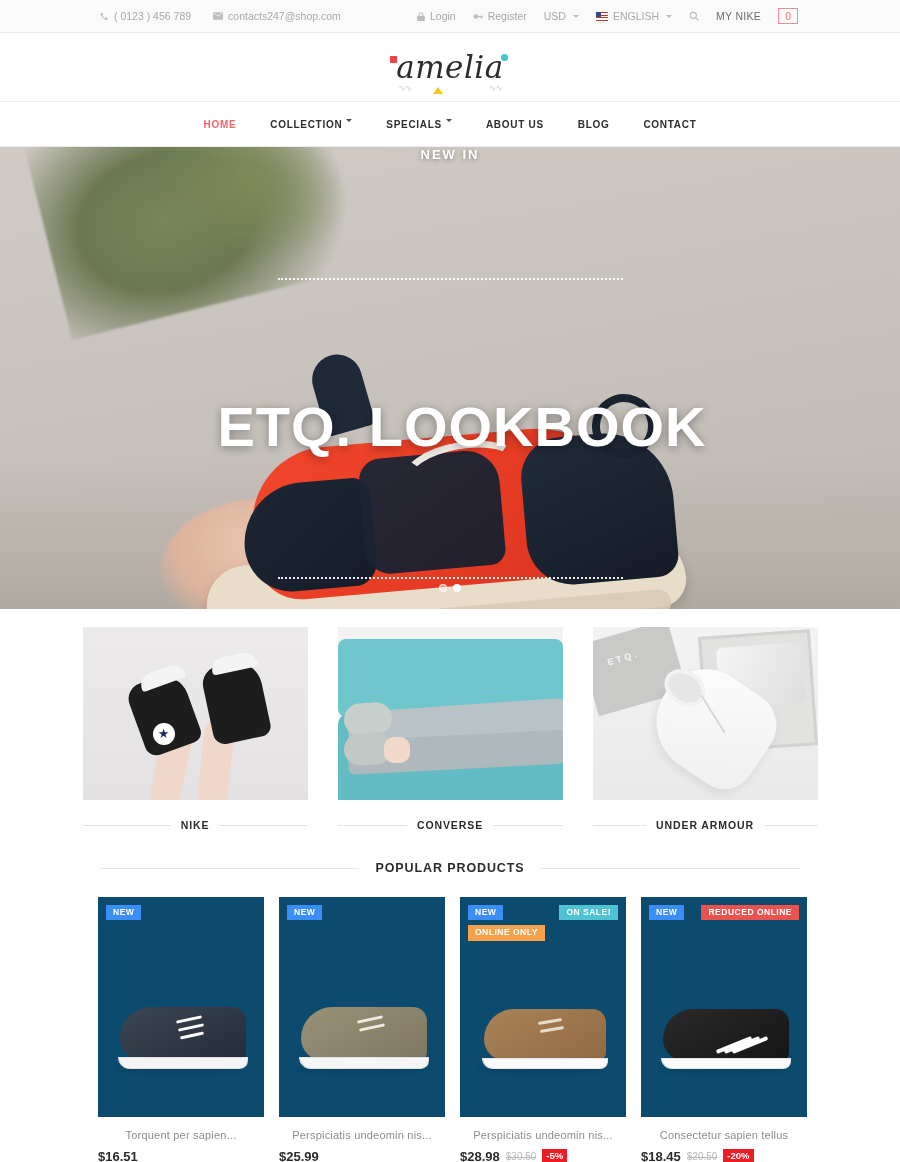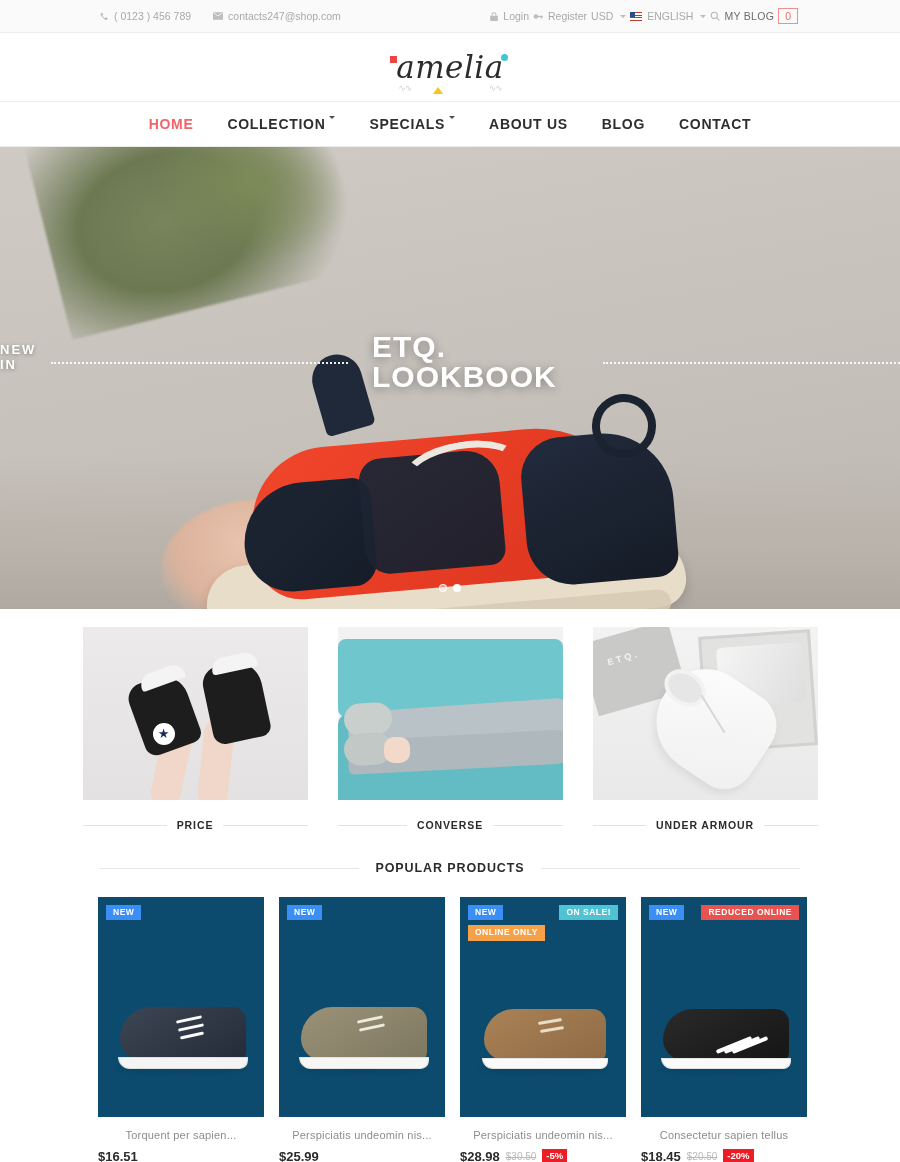--- a/index.html
+++ b/index.html
@@ -16,21 +16,21 @@
     height: 33px;
     background: #fafafa;
     border-bottom: 1px solid #ededed;
     display: flex;
     align-items: center;
     padding: 0 102px 0 100px;
     font-size: 10.5px;
     color: #a9a9a9;
   }
   .tb-left { display: flex; align-items: center; gap: 22px; }
-  .tb-right { margin-left: auto; display: flex; align-items: center; gap: 4px; }
+  .tb-right { margin-left: auto; display: flex; align-items: center; gap: 17px; }
   .tb-item { display: flex; align-items: center; gap: 5px; color: #a9a9a9; cursor: pointer; white-space: nowrap; }
   .tb-item svg { display: block; }
   .caret { width: 0; height: 0; border-left: 3px solid transparent; border-right: 3px solid transparent;
            border-top: 3px solid #bcbcbc; margin-left: 2px; }
   .flag { width: 12px; height: 9px; display: inline-block; position: relative;
           background: linear-gradient(to bottom,#c1392b 0 14%,#fff 14% 28%,#c1392b 28% 43%,#fff 43% 57%,
                       #c1392b 57% 71%,#fff 71% 85%,#c1392b 85% 100%); }
   .flag::after { content: ""; position: absolute; left: 0; top: 0; width: 5px; height: 5px; background: #2f4a87; }
   .cart-label { font-size: 10.5px; color: #6d6d6d; letter-spacing: .3px; }
   .cart-count {
@@ -55,21 +55,21 @@
   .squig { position: absolute; bottom: -10px; font-size: 9px; color: #cfcfcf; letter-spacing: -1px; }
   .squig.l { left: 2px; }
   .squig.r { right: 2px; }
 
   
   .navbar {
     height: 45px; display: flex; align-items: center; justify-content: center;
     gap: 34px; background: #fff; border-bottom: 1px solid #ebebeb;
   }
   .nav-item {
-    font-size: 14px; font-weight: bold; letter-spacing: .7px; color: #2e2e2e;
+    font-size: 10px; font-weight: bold; letter-spacing: .7px; color: #2e2e2e;
     cursor: pointer; display: flex; gap: 4px;
   }
   .nav-item.active { color: #f1656a; }
   .nav-caret { width: 0; height: 0; border-left: 3px solid transparent; border-right: 3px solid transparent;
                border-top: 3.5px solid #4b4b4b; }
 
   
   .hero {
     height: 462px; position: relative; overflow: hidden;
     background: linear-gradient(170deg,#cfcac4 0%,#c8c3bd 42%,#bdb8b2 100%);
@@ -131,32 +131,32 @@
   }
   .tab {
     position: absolute; left: 120px; top: 2px; width: 50px; height: 78px;
     background: #20293a; border-radius: 26px 26px 6px 6px; transform: rotate(-16deg);
   }
   .pull-ring {
     position: absolute; right: 40px; top: 42px; width: 64px; height: 64px;
     border: 8px solid #1b2331; border-radius: 50%; transform: rotate(12deg);
   }
   .hero-overlay {
-    position: absolute; inset: 0; display: flex; flex-direction: row;
+    position: absolute; inset: 0; display: flex; flex-direction: column;
     align-items: center; justify-content: space-between; padding-bottom: 30px;
   }
   .hero-newin {
     color: #fff; font-size: 13px; font-weight: bold; letter-spacing: 2px;
     text-shadow: 0 1px 4px rgba(0,0,0,.35); margin-bottom: 12px;
   }
   .hero-rule {
     width: 345px; height: 0; border-top: 2px dotted rgba(255,255,255,.92);
   }
   .hero-title {
-    color: #fff; font-size: 30px; font-weight: bold; letter-spacing: 1px;
+    color: #fff; font-size: 56px; font-weight: bold; letter-spacing: 1px;
     text-shadow: 0 2px 10px rgba(0,0,0,.35); padding: 16px 0 18px; line-height: 1; margin-left: 24px;
   }
   .hero-btn {
     margin-top: 30px; background: #fff; color: #2b2b2b; font-size: 10.5px;
     font-weight: bold; letter-spacing: 1px; padding: 14px 26px; cursor: pointer;
     box-shadow: 0 1px 6px rgba(0,0,0,.12);
   }
   .hero-dots { position: absolute; bottom: 17px; left: 0; right: 0; display: flex; justify-content: center; gap: 6px; }
   .hdot { width: 8px; height: 8px; border-radius: 50%; background: rgba(255,255,255,.45);
           border: 1px solid rgba(255,255,255,.8); cursor: pointer; }
@@ -303,21 +303,21 @@
     </div>
     <div class="tb-item">
       <span>
         <svg width="10" height="10" viewBox="0 0 14 14" fill="none" stroke="#b5b5b5" stroke-width="1.5">
             <circle cx="6" cy="6" r="4.3"></circle>
             <path d="M9.3 9.3L13 13"></path>
           </svg>
       </span>
     </div>
     <div class="tb-item">
-      <span class="cart-label">MY BLOG</span>
+      <span class="cart-label">MY NIKE</span>
     </div>
     <div class="cart-count">0</div>
   </div>
 </div>
 
 <div class="logobar">
   <div class="logo-wrap">
     <span class="dot-sq"></span>
     <span class="dot-ci"></span>
     <span class="dot-tri"></span>
@@ -389,21 +389,21 @@
         <div class="leg leg2"></div>
         <div class="hightop ht1"></div>
         <div class="hightop ht2"></div>
         <div class="ht-rub htr1"></div>
         <div class="ht-rub htr2"></div>
         <div class="ht-star">★</div>
       </div>
     </div>
     <div class="cat-cap">
       <span class="line"></span>
-      <span class="txt">PRICE</span>
+      <span class="txt">NIKE</span>
       <span class="line"></span>
     </div>
   </div>
 
   <div class="cat">
     <div class="cat-img">
       <div class="ci-couch">
         <div class="couch-back"></div>
         <div class="couch-seat"></div>
         <div class="jeans"></div>

